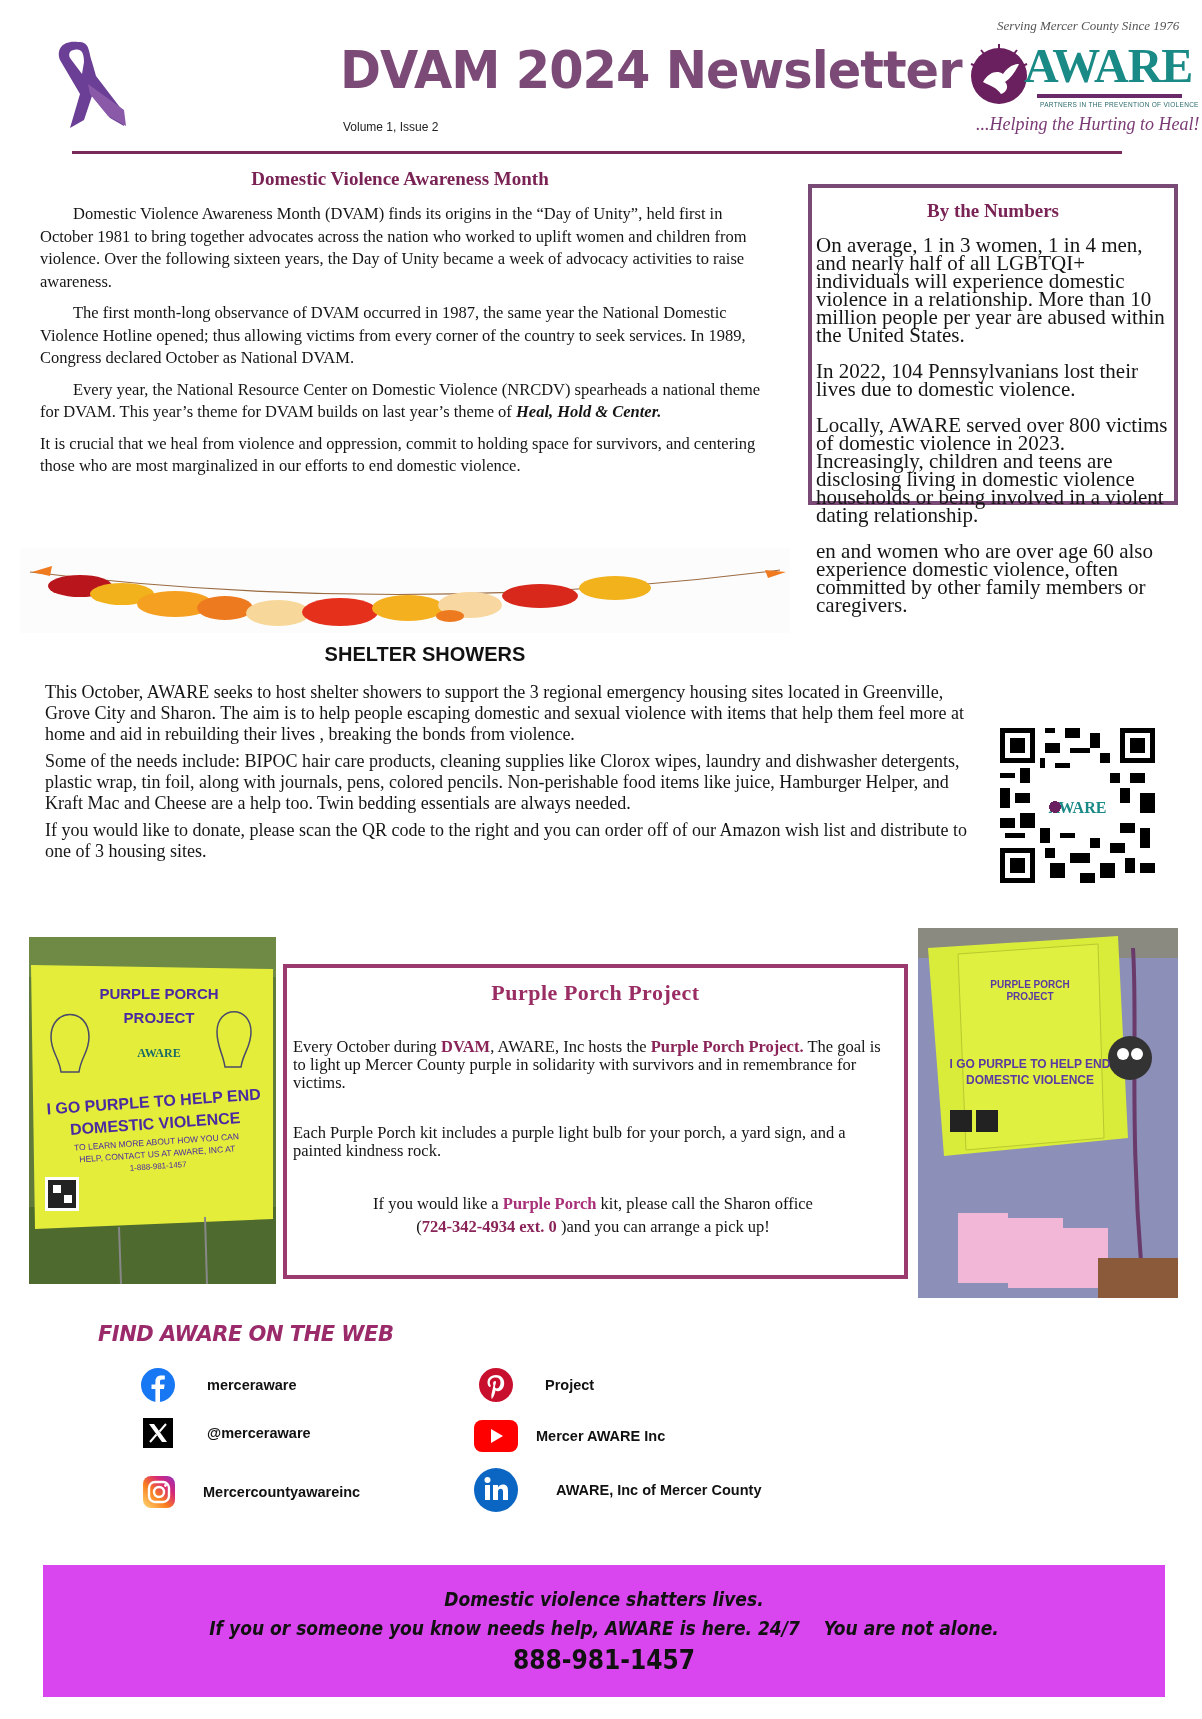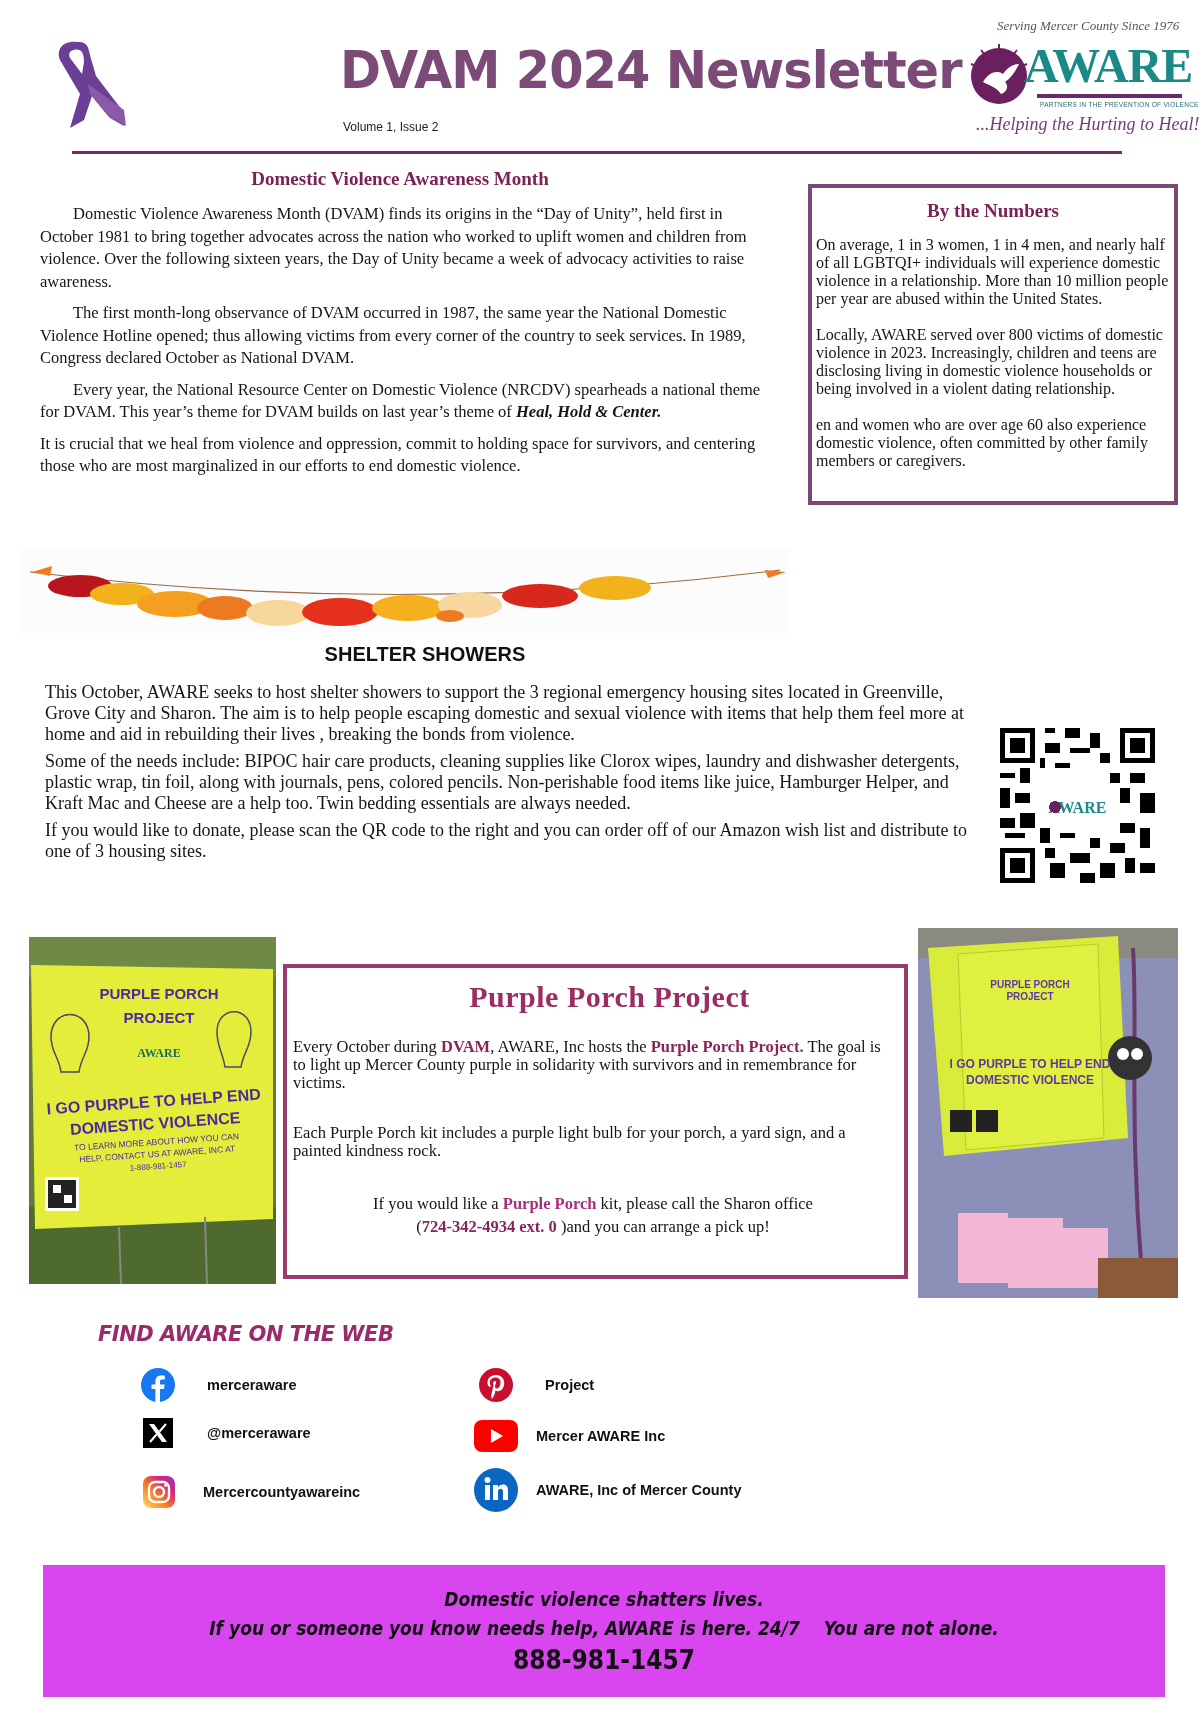--- a/index.html
+++ b/index.html
@@ -23,37 +23,37 @@
   
   #dvam-heading { left:0; width:800px; top:168px; text-align:center; font-family:"Liberation Serif", serif; font-weight:bold; font-size:19px; color:#7a2355; }
   #dvam-body { left:40px; top:203px; width:735px; font-size:16.5px; line-height:22.5px; color:#151515; }
   #dvam-body p { margin:0 0 9px 0; }
   #dvam-body p.ind { text-indent:33px; }
   #dvam-body b i { font-weight:bold; }
 
   
   #numbers-box { left:808px; top:184px; width:370px; height:321px; border:4px solid #7a4a76; box-sizing:border-box; }
   #numbers-title { position:absolute; left:0; width:100%; top:12px; text-align:center; font-weight:bold; font-size:19px; color:#7a2355; }
-  #numbers-body { position:absolute; left:4px; top:48px; width:354px; font-size:16px; line-height:18px; color:#151515; }
+  #numbers-body { position:absolute; left:4px; top:48px; width:354px; font-size:21px; line-height:18px; color:#151515; }
   #numbers-body p { margin:0 0 18px 0; }
 
   
   #garland { left:20px; top:548px; width:770px; height:85px; background:#fcfcfc; }
 
   
   #shelter-heading { left:0; width:850px; top:643px; text-align:center; font-family:"Liberation Sans", sans-serif; font-weight:bold; font-size:20px; color:#111; }
   #shelter-body { left:45px; top:682px; width:930px; font-size:18px; line-height:21px; color:#151515; }
   #shelter-body p { margin:0 0 6px 0; }
   #qr { left:1000px; top:728px; width:155px; height:155px; }
 
   
   #photo-left { left:29px; top:937px; width:247px; height:347px; }
   #photo-right { left:918px; top:928px; width:260px; height:370px; }
   #porch-box { left:283px; top:964px; width:625px; height:315px; border:4px solid #9a3a6e; box-sizing:border-box; }
-  #porch-title { position:absolute; left:0; width:100%; top:12px; text-align:center; font-weight:bold; font-size:30px; color:#9a2d63; letter-spacing:0.5px;padding-left:14px; }
+  #porch-title { position:absolute; left:0; width:100%; top:12px; text-align:center; font-weight:bold; font-size:22px; color:#9a2d63; letter-spacing:0.5px; }
   #porch-body { position:absolute; left:6px; top:70px; width:600px; font-size:16.5px; line-height:18px; color:#151515; }
   #porch-body p { margin:0 0 32px 0; }
   #porch-body .hl { color:#8a2458; font-weight:bold;margin-top:39px; }
   #porch-body .hl2 { color:#a83078; font-weight:bold; }
   #porch-body .center { text-align:center; line-height:23px; }
 
   
   #web-heading { left:98px; top:1322px; font-family:"DejaVu Sans", sans-serif; font-weight:bold; font-style:italic; font-size:21px; color:#9a2a6a; letter-spacing:-0.5px; }
   .social { position:absolute; display:flex; align-items:center; }
   .social .ico { width:36px; height:36px; display:flex; align-items:center; justify-content:center; }
@@ -100,20 +100,21 @@
   <p class="ind">Domestic Violence Awareness Month (DVAM) finds its origins in the “Day of Unity”, held first in October 1981 to bring together advocates across the nation who worked to  uplift women and children from violence. Over the following sixteen years, the Day of Unity became a week of advocacy activities to raise awareness.</p>
   <p class="ind">The first month-long observance of DVAM occurred in 1987, the same year the National Domestic Violence Hotline opened; thus allowing victims from every corner of the country to seek services. In 1989, Congress declared October as National DVAM.</p>
   <p class="ind"><span>Every year, the National Resource Center on Domestic Violence (NRCDV) spearheads a national theme for DVAM. This year’s theme for DVAM builds on last year’s theme of </span><b><i>Heal, Hold &amp; Center.</i></b></p>
   <p>It is crucial that we heal from violence and oppression,    commit to holding space for survivors, and centering those who are most marginalized in our efforts to end domestic  violence.</p>
 </div>
 
 <div id="numbers-box" class="abs">
   <div id="numbers-title">By the Numbers</div>
   <div id="numbers-body">
     <p>On average, 1 in 3 women, 1 in 4 men, and nearly half of all LGBTQI+ individuals will experience domestic violence in a relationship. More than 10 million people per year are abused within the United States.</p>
+    <p>In 2022, 104 Pennsylvanians lost their lives due to domestic violence.</p>
     <p>Locally, AWARE served  over 800 victims of domestic violence in 2023.  Increasingly, children and teens are  disclosing living in domestic violence households or being involved in a violent dating relationship.</p>
     <p>en and women who are over age 60 also experience domestic violence, often  committed by other family members or caregivers.</p>
   </div>
 </div>
 
 <svg id="garland" class="abs" viewBox="0 0 770 85">
   <path d="M10 24 Q385 70 760 22" stroke="#9a6a40" stroke-width="1.2" fill="none"></path>
   <polygon points="12,24 32,18 30,28" fill="#f07a20"></polygon>
   <polygon points="745,22 766,24 748,30" fill="#f07a20"></polygon>
   <g>
@@ -298,21 +299,21 @@
 </div>
 <div class="social" style="left:474px; top:1418px;">
   <span class="ico" style="width:44px;">
     <svg width="44" height="32" viewBox="0 0 44 32">
         <rect width="44" height="32" rx="8" fill="#ff0000"></rect>
         <polygon points="17,9 29,16 17,23" fill="#fff"></polygon>
       </svg>
   </span>
   <span class="lbl" style="margin-left:18px;">Mercer AWARE Inc</span>
 </div>
-<div class="social" style="left:474px; top:1468px;">
+<div class="social" style="left:474px; top:1468px;gap:20px;">
   <span class="ico" style="width:44px; height:44px;">
     <svg width="44" height="44" viewBox="0 0 44 44">
         <circle cx="22" cy="22" r="22" fill="#0a66c2"></circle>
         <rect x="11" y="17" width="5" height="15" fill="#fff"></rect>
         <circle cx="13.5" cy="12" r="3" fill="#fff"></circle>
         <path d="M19 17 H24 V19.5 C25 17.8 26.8 16.6 29 16.6 C32.5 16.6 34 18.8 34 22.8 V32 H29 V23.8 C29 21.8 28.3 20.8 26.8 20.8 C25 20.8 24 22 24 24 V32 H19 Z" fill="#fff"></path>
       </svg>
   </span>
   <span class="lbl" style="margin-left:18px;">AWARE, Inc of Mercer County</span>
 </div>

